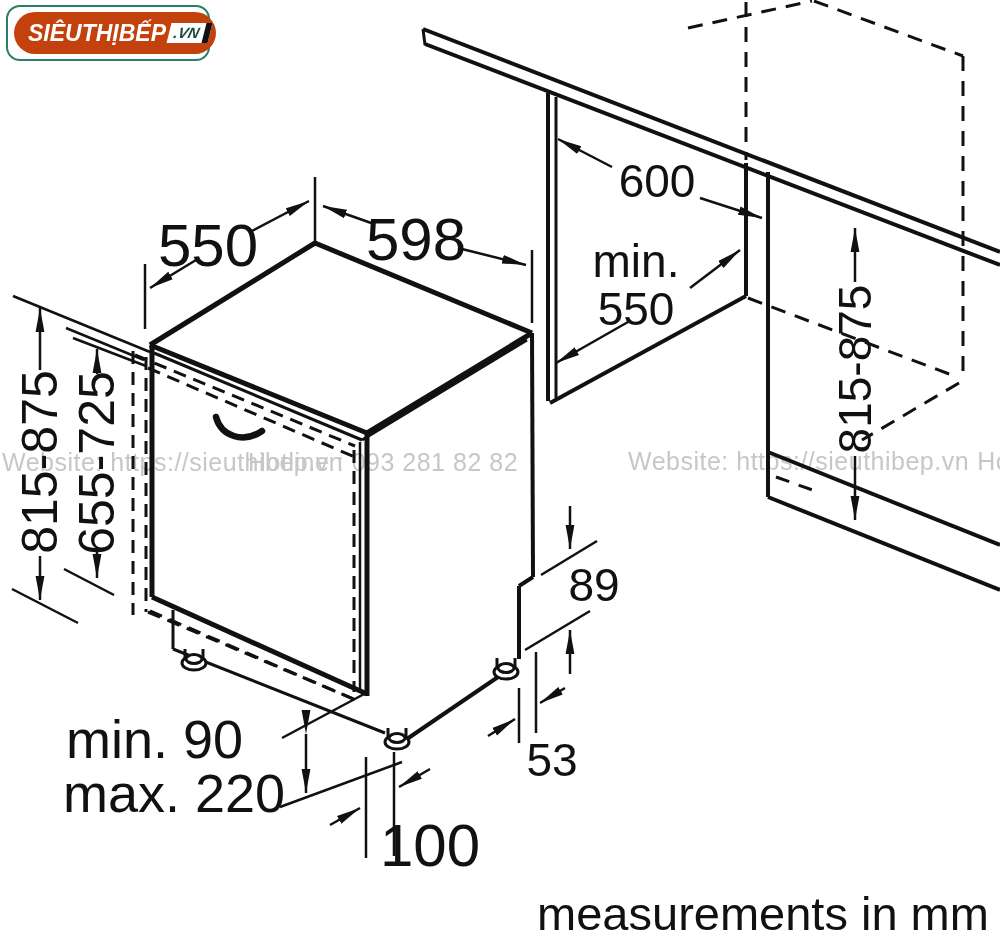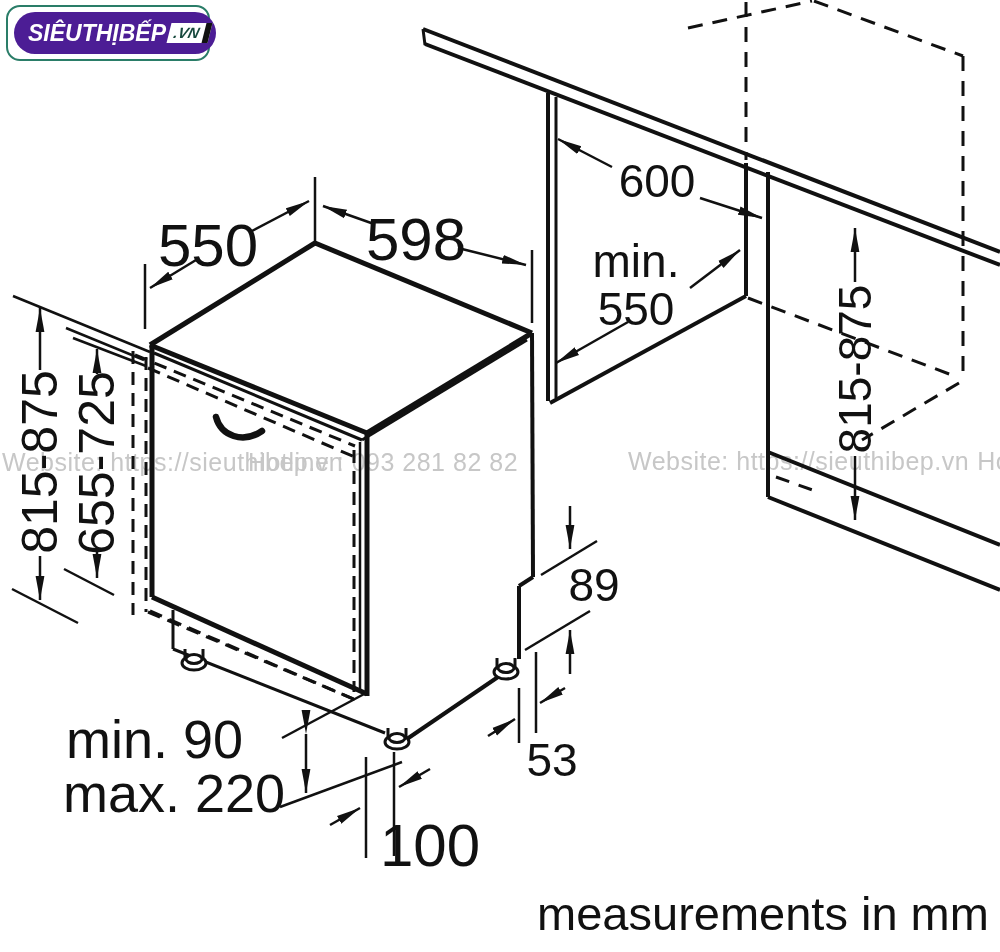--- a/index.html
+++ b/index.html
@@ -5,21 +5,21 @@
   html,body{margin:0;padding:0;background:#ffffff;}
   #stage{position:relative;width:1000px;height:952px;background:#fff;overflow:hidden;
          font-family:"Liberation Sans", sans-serif;}
   svg text{font-family:"Liberation Sans", sans-serif;}
   .dimtext{fill:#111;}
   .wmark{fill:#c7c7c7;font-size:25px;letter-spacing:.5px;}
   
   .logo{position:absolute;left:6px;top:5px;width:204px;height:56px;background:#fff;
         border:2px solid #2a7d68;border-radius:14px;display:flex;align-items:center;
         padding:2px 4px;box-sizing:border-box;}
-  .logo-banner{flex:1;height:42px;background:#4c1d95;display:flex;align-items:center;
+  .logo-banner{flex:1;height:42px;background:#c2410c;display:flex;align-items:center;
         padding:0 6px 0 14px;margin-left:2px;border-radius:21px;}
   .brand{color:#fff;font-style:italic;font-weight:bold;font-size:23px;letter-spacing:0px;white-space:nowrap;}
   .tldflag{position:relative;margin-left:3px;background:#fff;transform:skewX(-14deg);
         padding:1px 5px 1px 5px;border-right:6px solid #111;}
   .tldflag span{display:inline-block;color:#17493d;font-weight:bold;font-style:italic;
         font-size:15px;transform:skewX(0deg);}
 </style>
 </head>
 <body>
 

